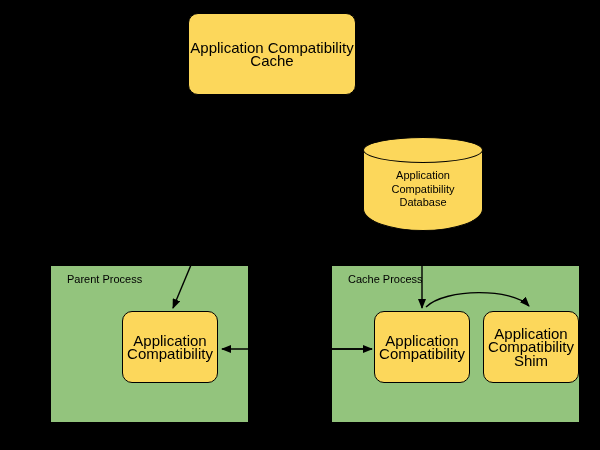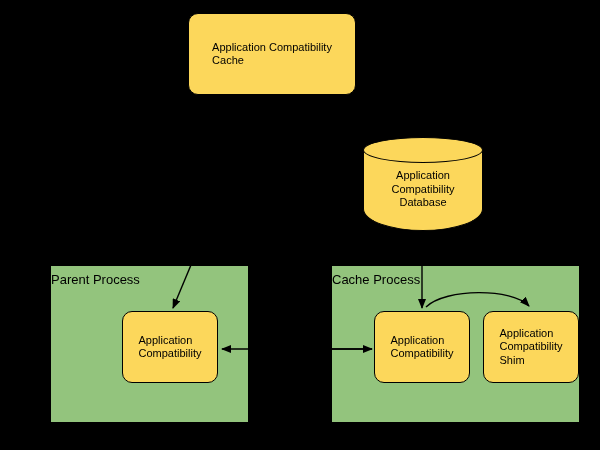--- a/index.html
+++ b/index.html
@@ -25,38 +25,38 @@
     background: #FCD75B;
     border: 1px solid #000000;
     border-radius: 10px;
     box-sizing: border-box;
     display: flex;
     align-items: center;
     justify-content: center;
   }
   .rbox > .label {
     color: #000000;
-    font-size: 11px;
+    font-size: 15px;
     line-height: 13.5px;
-    text-align: left;
+    text-align: center;
     white-space: pre-line;
   }
   
   .pbox {
     position: absolute;
     background: #93C47D;
     border: 1px solid #000000;
     box-sizing: border-box;
   }
   .pbox > .ptitle {
     position: absolute;
-    left: 0;
+    left: 16px;
     top: 7px;
     color: #000000;
-    font-size: 13px;
+    font-size: 11px;
     line-height: 13px;
     white-space: nowrap;
   }
   
   #db-cylinder {
     position: absolute;
   }
   #db-cylinder .cyl-body {
     position: absolute;
     left: 0;

